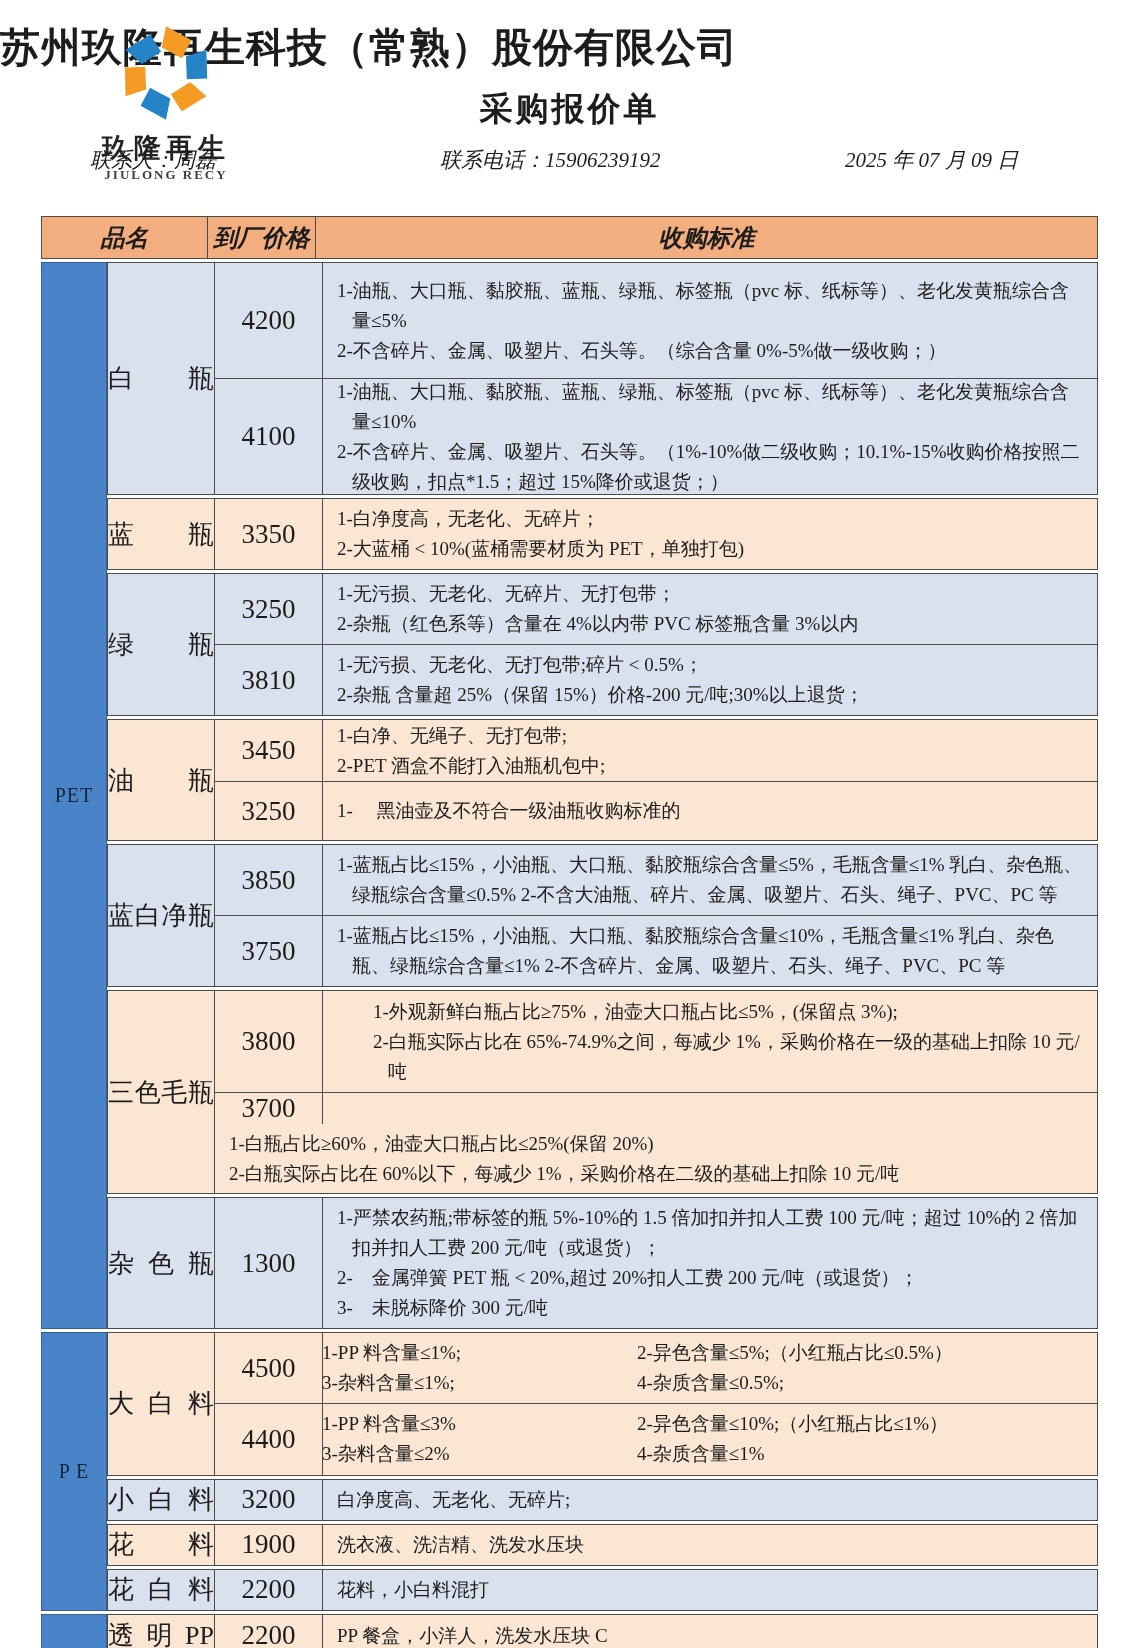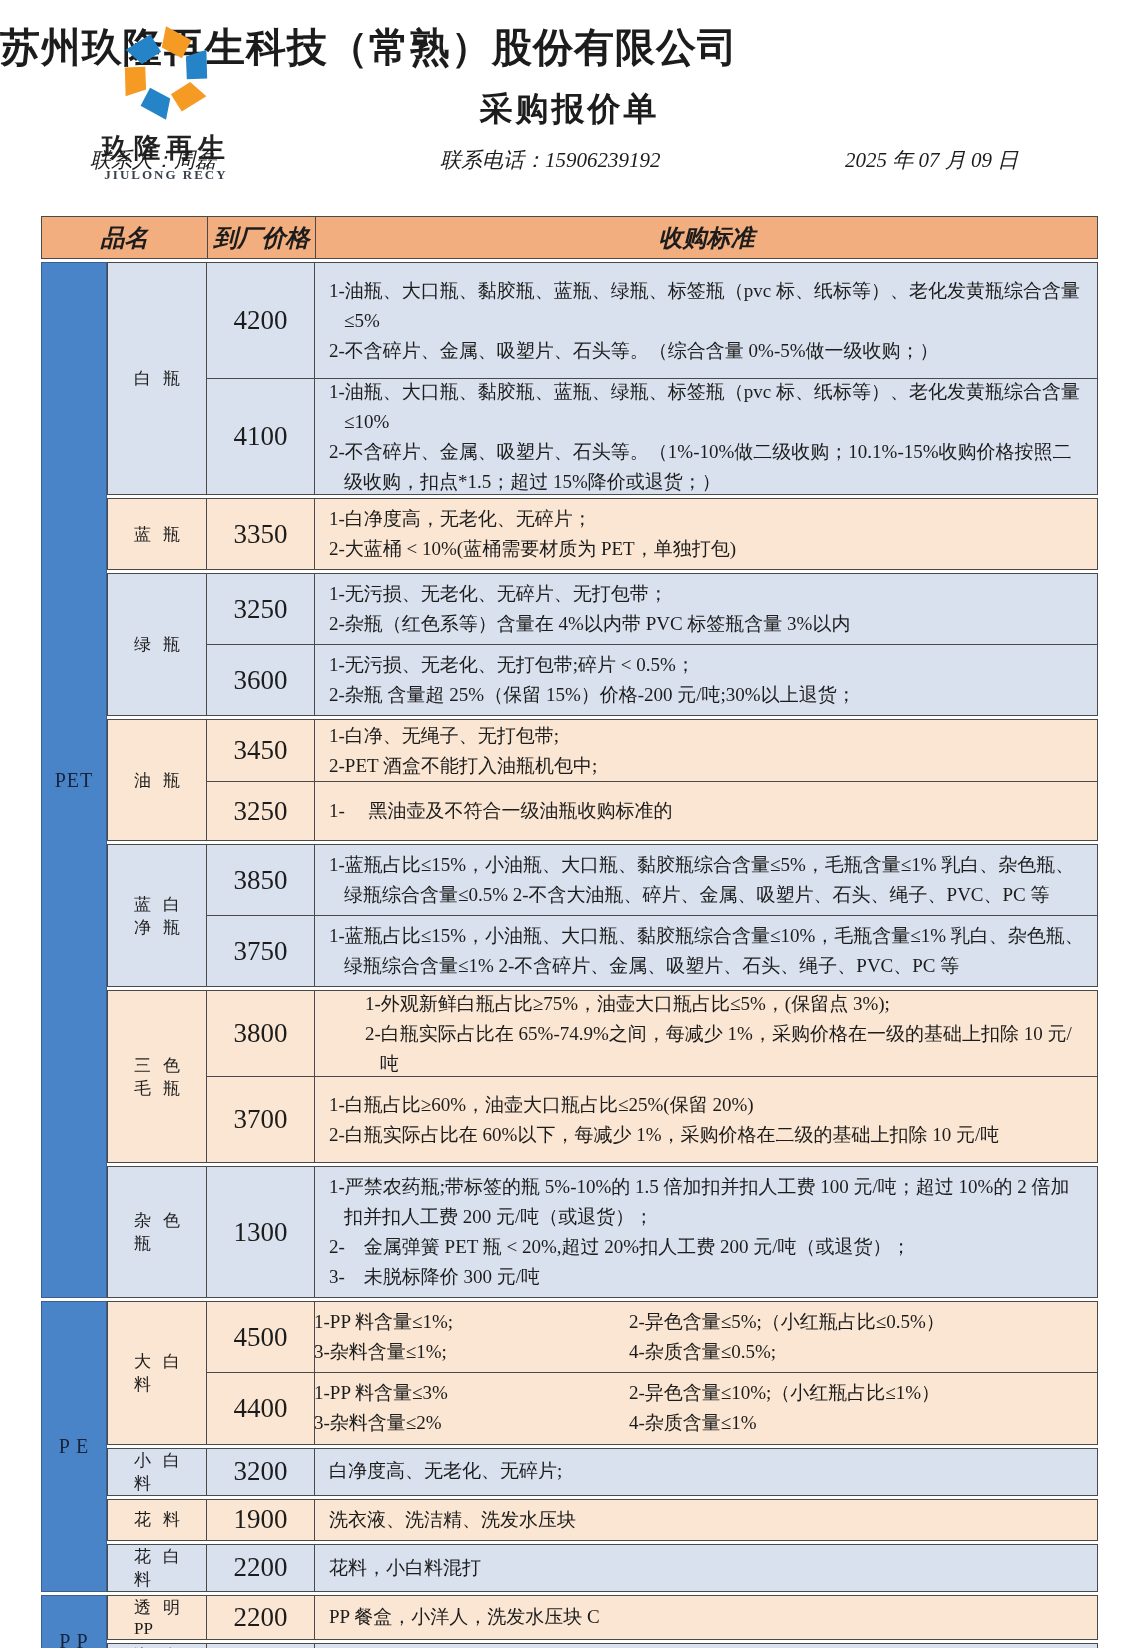--- a/index.html
+++ b/index.html
@@ -47,22 +47,22 @@
     display:flex;align-items:center;justify-content:center;}
   .th-crit{flex:1;}
   .section{display:flex;margin-top:3px;}
   .cat{width:66px;background:var(--sidebar);border:1px solid #3a5f8f;
     display:flex;align-items:center;justify-content:center;
     font-size:20px;color:#16253b;letter-spacing:1px;font-family:"Liberation Serif",serif;}
   .groups{flex:1;display:flex;flex-direction:column;gap:3px;}
   .group{display:flex;border:1px solid var(--border);}
   .group.tone-blue{background:var(--row-blue);}
   .group.tone-peach{background:var(--row-peach);}
-  .pname{width:99px;border-right:1px solid var(--border);display:flex;align-items:center;
-    padding:0 26px;font-size:17px;}
+  .pname{width:107px;border-right:1px solid var(--border);display:flex;align-items:center;
+    padding:0 0;font-size:26px;}
   .pname span{display:block;width:100%;text-align:justify;text-align-last:justify;}
   .rows{flex:1;display:flex;flex-direction:column;}
   .prow{display:flex;flex:1;}
   .prow + .prow{border-top:1px solid var(--border);}
   .price{width:108px;border-right:1px solid var(--border);display:flex;align-items:center;
     justify-content:center;font-size:27px;}
   .crit{flex:1;padding:5px 12px 5px 14px;display:flex;flex-direction:column;justify-content:center;}
   .cl{font-size:19px;line-height:1.58;padding-left:15px;text-indent:-15px;}
   .cl.two .c1{display:inline-block;width:300px;}
 </style>
@@ -144,21 +144,21 @@
             </div>
             <div class="rows">
               <div class="prow" style="min-height: 59px;">
                 <div class="price">3250</div>
                 <div class="crit">
                   <div class="cl">1-无污损、无老化、无碎片、无打包带；</div>
                   <div class="cl">2-杂瓶（红色系等）含量在 4%以内带 PVC 标签瓶含量 3%以内</div>
                 </div>
               </div>
               <div class="prow" style="min-height: 64px;">
-                <div class="price">3600</div>
+                <div class="price">3810</div>
                 <div class="crit">
                   <div class="cl">1-无污损、无老化、无打包带;碎片 &lt; 0.5%；</div>
                   <div class="cl">2-杂瓶 含量超 25%（保留 15%）价格-200 元/吨;30%以上退货；</div>
                 </div>
               </div>
             </div>
           </div>
           <div class="group tone-peach">
             <div class="pname">
               <span>油 瓶</span>
@@ -203,21 +203,21 @@
               <span>三色毛瓶</span>
             </div>
             <div class="rows">
               <div class="prow" style="min-height: 62px; gap: 36px;">
                 <div class="price">3800</div>
                 <div class="crit">
                   <div class="cl">1-外观新鲜白瓶占比≥75%，油壶大口瓶占比≤5%，(保留点 3%);</div>
                   <div class="cl">2-白瓶实际占比在 65%-74.9%之间，每减少 1%，采购价格在一级的基础上扣除 10 元/吨</div>
                 </div>
               </div>
-              <div class="prow" style="min-height: 60px;">
+              <div class="prow" style="min-height: 60px; flex-direction: column;">
                 <div class="price">3700</div>
                 <div class="crit">
                   <div class="cl">1-白瓶占比≥60%，油壶大口瓶占比≤25%(保留 20%)</div>
                   <div class="cl">2-白瓶实际占比在 60%以下，每减少 1%，采购价格在二级的基础上扣除 10 元/吨</div>
                 </div>
               </div>
             </div>
           </div>
           <div class="group tone-blue">
             <div class="pname">

